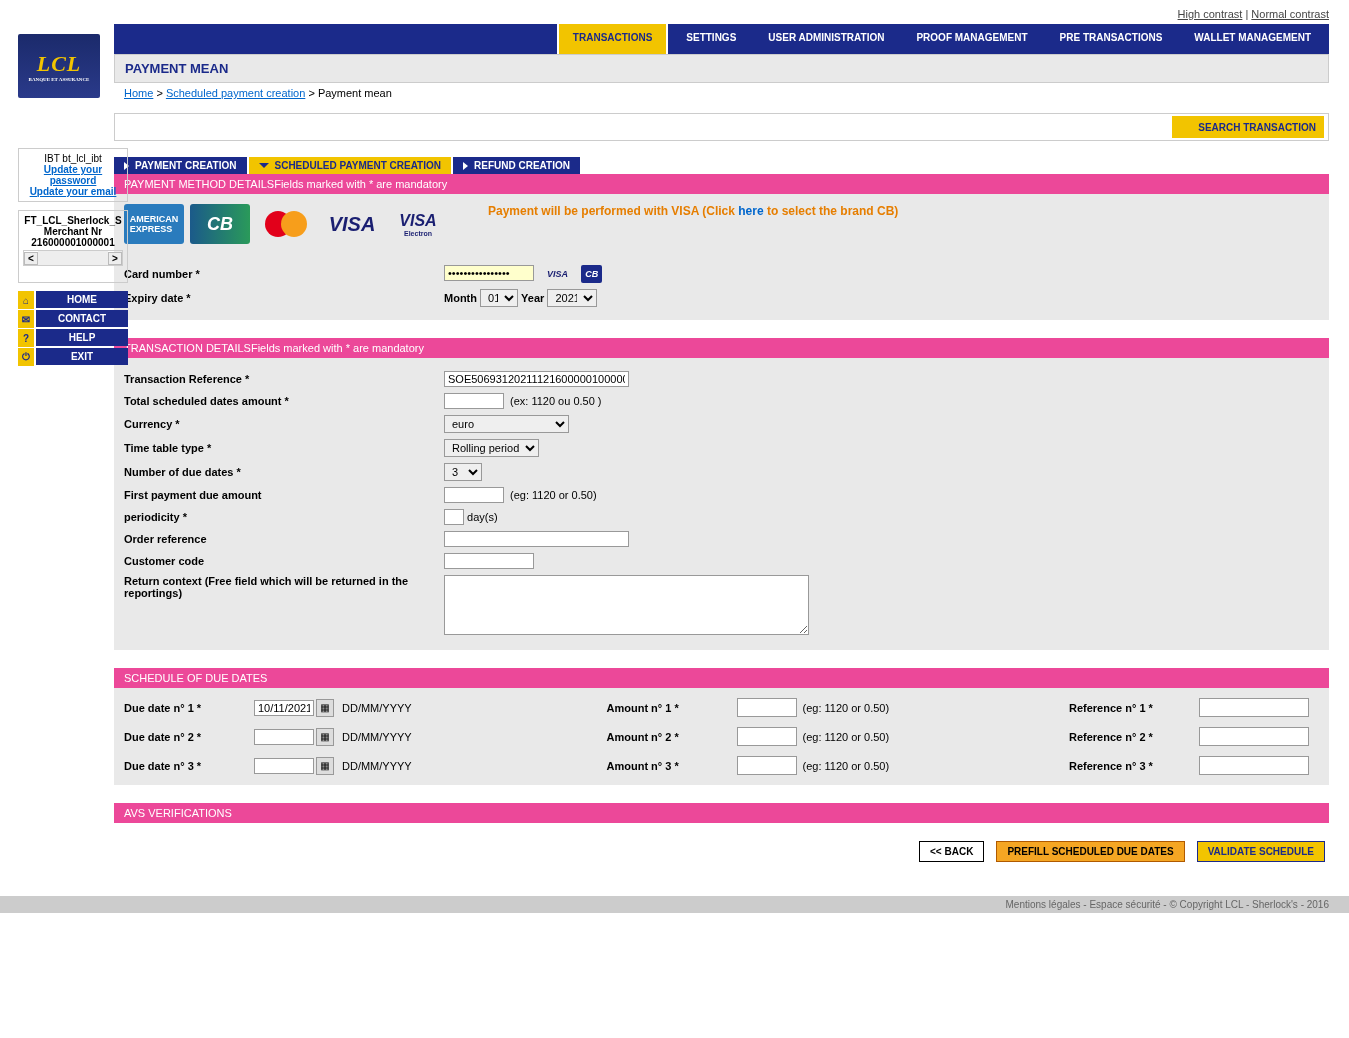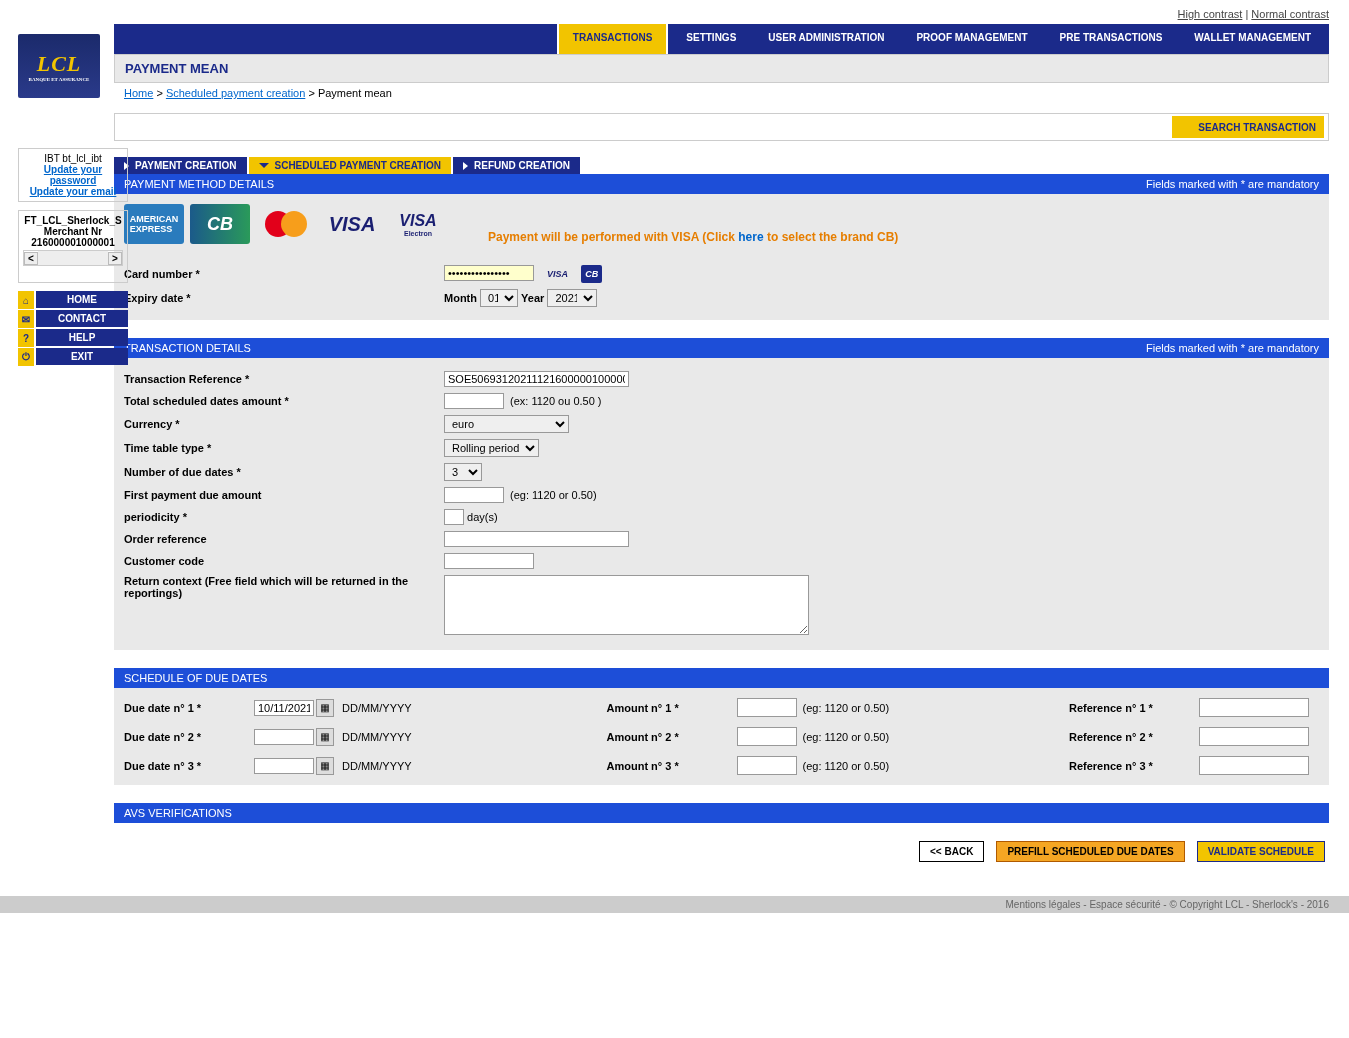--- a/index.html
+++ b/index.html
@@ -38,21 +38,21 @@
 .search-btn { background: #f2c400; color: #1b2a8a; font-weight: bold; font-size: 10px; padding: 4px 8px; cursor: pointer; display: flex; align-items: center; gap: 4px; }
 .search-icon { width: 14px; height: 14px; background: #f2c400; display:inline-block;}
 
 .subtabs { display: flex; gap: 2px; }
 .subtab { background: #1b2a8a; color: #fff; font-size: 10px; font-weight: bold; padding: 3px 10px; display: flex; align-items: center; gap: 6px; cursor: pointer; }
 .subtab.active { background: #f2c400; color: #1b2a8a; }
 .subtab .tri { width: 0; height: 0; border-left: 5px solid transparent; border-right: 5px solid transparent; border-top: 5px solid #fff; }
 .subtab.active .tri { border-top-color: #1b2a8a; }
 .subtab .tri-r { width:0;height:0;border-top:4px solid transparent;border-bottom:4px solid transparent;border-left:5px solid #fff;}
 
-.section-hdr { background: #1d4ed8; color: #fff; font-size: 11px; padding: 4px 10px; display: flex; justify-content: space-between; }
+.section-hdr { background: #ec4899; color: #fff; font-size: 11px; padding: 4px 10px; display: flex; justify-content: flex-start; }
 .section-body { background: #e9e9e9; padding: 10px; margin-bottom: 18px; }
 
 .card-logos { display: flex; align-items: center; gap: 6px; }
 .card-logo { width: 60px; height: 40px; display: flex; align-items: center; justify-content: center; font-size: 9px; font-weight: bold; border-radius: 3px; }
 .amex { background: #2a7bbd; color: #fff; flex-direction: column; }
 .cb { background: linear-gradient(90deg,#1b5a8a,#2a9a5a); color: #fff; font-size: 18px; font-style: italic; }
 .mc { position: relative; }
 .mc-red { width: 26px; height: 26px; background: #e2001a; border-radius: 50%; display: inline-block; }
 .mc-yellow { width: 26px; height: 26px; background: #f79e1b; border-radius: 50%; display: inline-block; margin-left: -10px; }
 .visa { color: #1a1f71; font-size: 20px; font-style: italic; font-weight: bold; }
@@ -137,21 +137,21 @@
               <span class="tri-r"></span>
               <span>REFUND CREATION</span>
             </div>
         </div>
 
         <div class="section-hdr">
           <span>PAYMENT METHOD DETAILS</span>
           <span>Fields marked with * are mandatory</span>
         </div>
         <div class="section-body">
-          <div style="display:flex;align-items:flex-end;">
+          <div style="display:flex;align-items:flex-start;">
             <div class="card-logos">
               <div class="card-logo amex">AMERICAN<br>EXPRESS</div>
               <div class="card-logo cb">CB</div>
               <div class="card-logo mc">
                   <span class="mc-red"></span>
                   <span class="mc-yellow"></span>
                 </div>
               <div class="card-logo visa">VISA</div>
               <div class="card-logo" style="flex-direction:column;">
                   <span class="visa" style="font-size:16px;">VISA</span>

